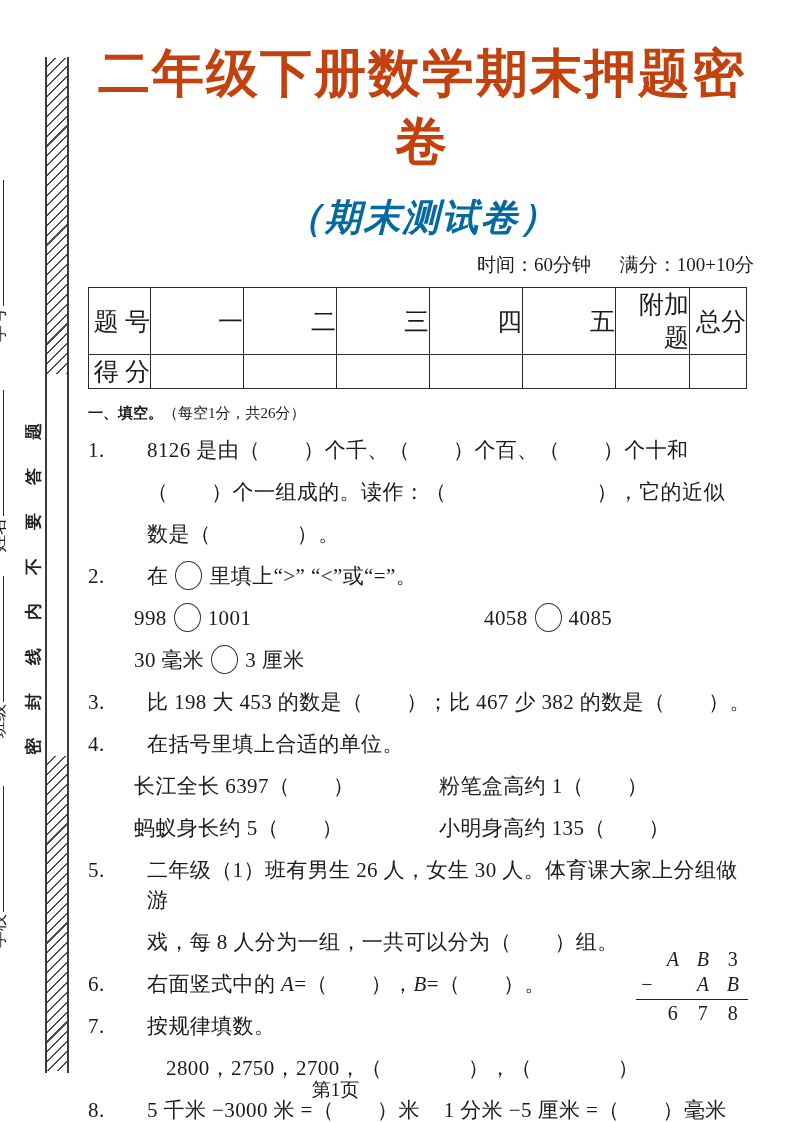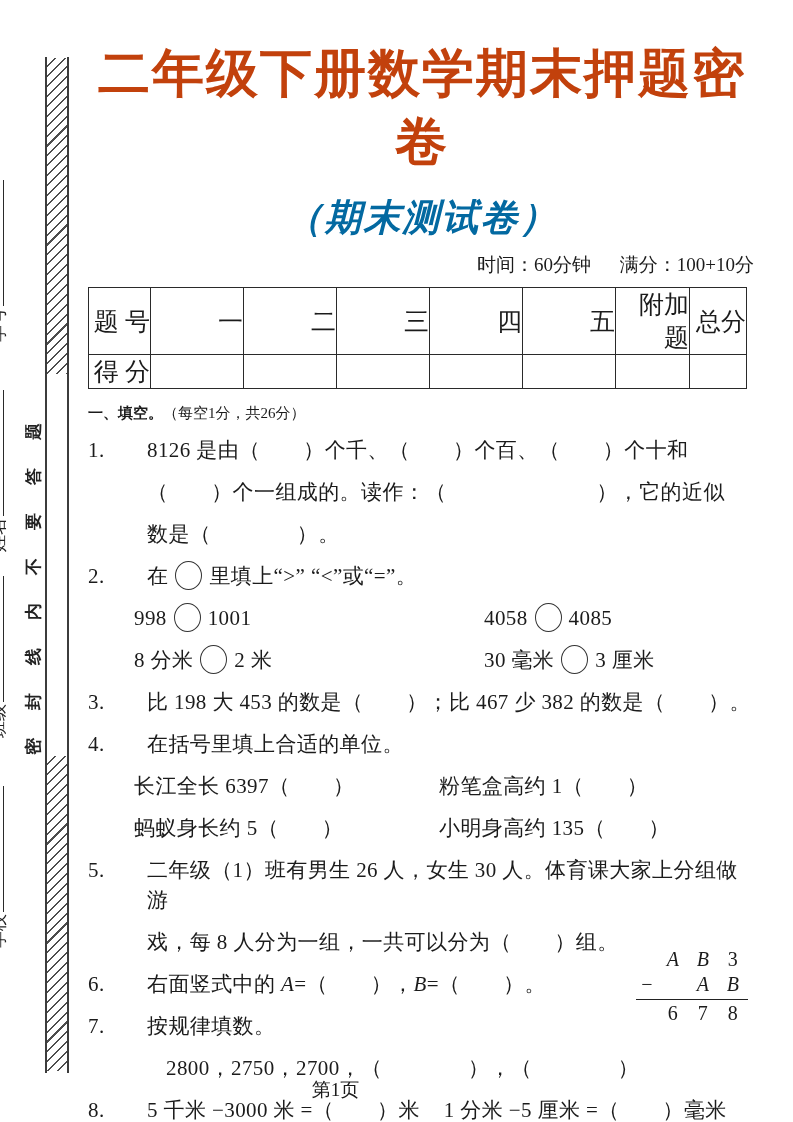--- a/index.html
+++ b/index.html
@@ -152,21 +152,20 @@
 
       <div class="qline">
         <span class="qnum">2.</span>
         <span class="qtext"><span>在</span><span class="circle"></span><span>里填上“&gt;” “&lt;”或“=”。</span></span>
       </div>
       <div class="qline sub pair">
         <span class="cell-a"><span>998</span><span class="circle"></span><span>1001</span></span>
         <span class="cell-b"><span>4058</span><span class="circle"></span><span>4085</span></span>
       </div>
       <div class="qline sub pair">
-        <span class="cell-a"><span>8 分米</span><span class="circle"></span><span>2 米</span></span>
         <span class="cell-b"><span>30 毫米</span><span class="circle"></span><span>3 厘米</span></span>
       </div>
 
       <div class="qline">
         <span class="qnum">3.</span>
         <span class="qtext">比 198 大 453 的数是（　　）；比 467 少 382 的数是（　　）。</span>
       </div>
 
       <div class="qline">
         <span class="qnum">4.</span>

